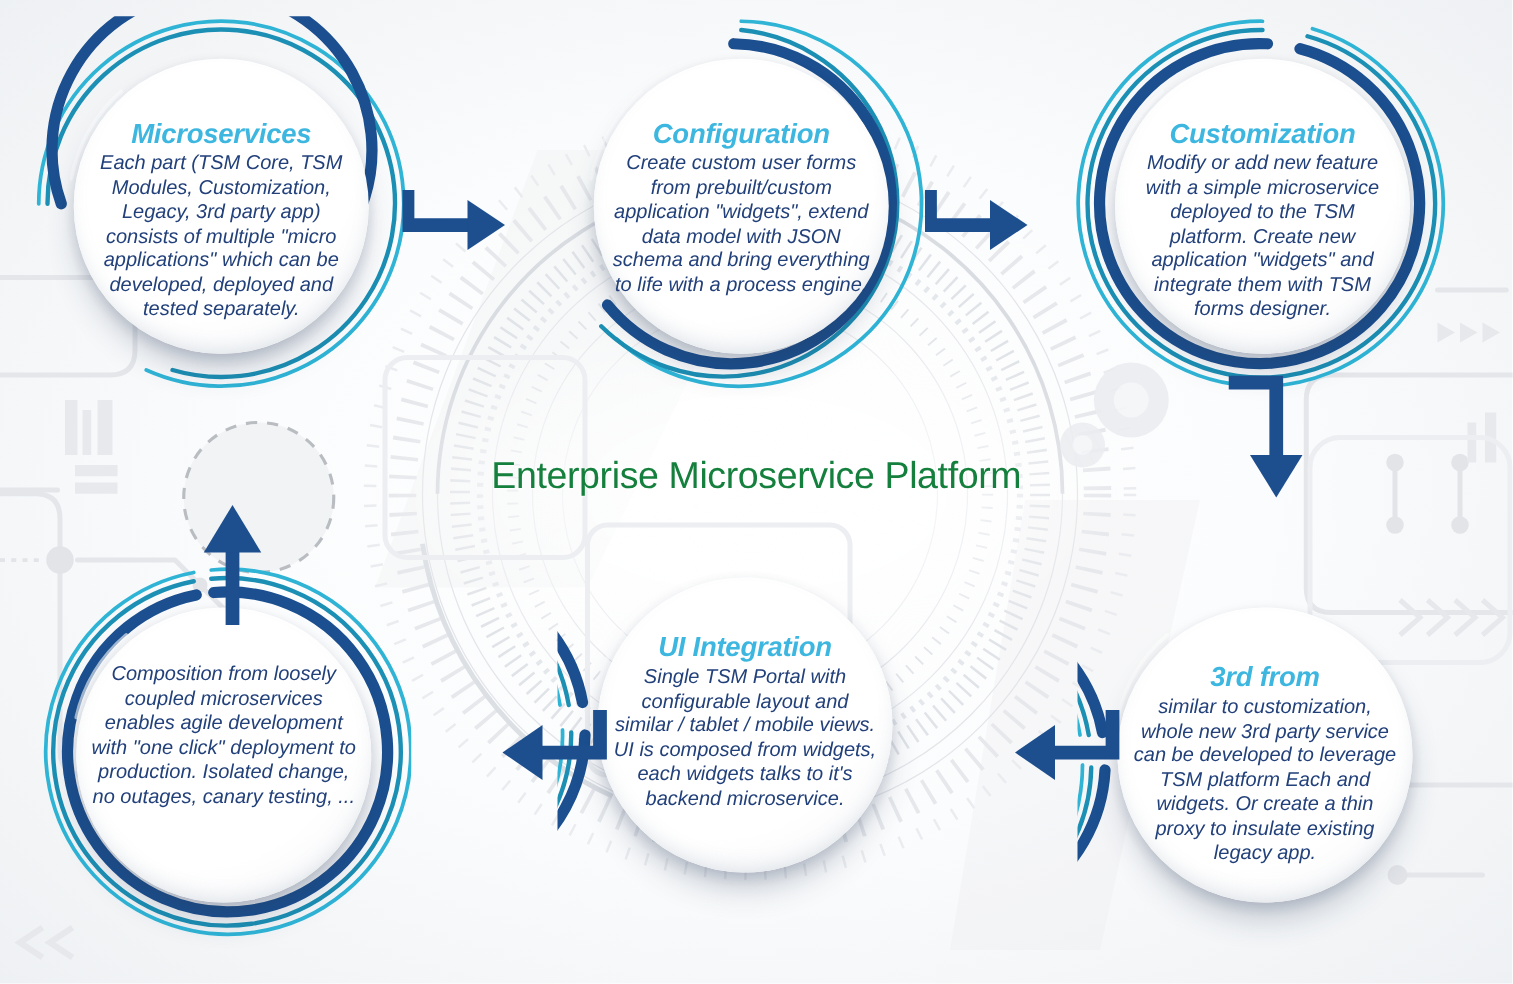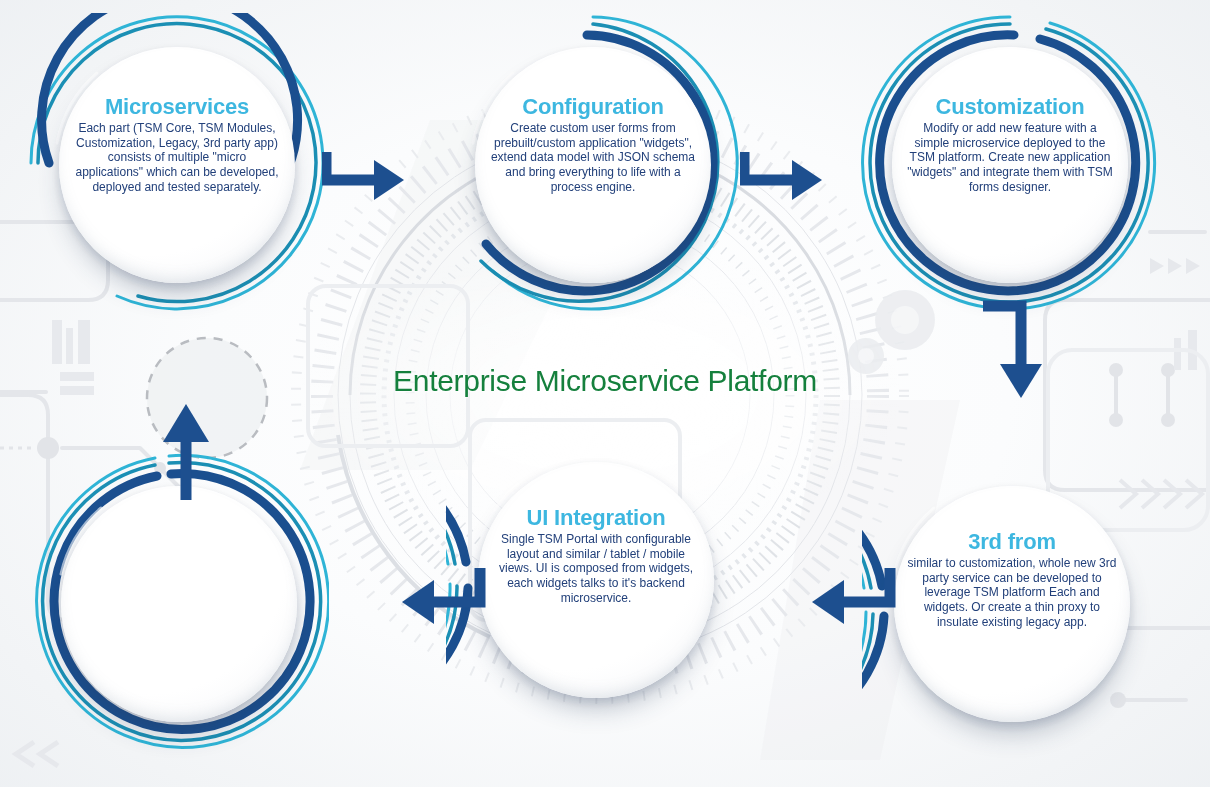--- a/index.html
+++ b/index.html
@@ -23,39 +23,39 @@
   .node .ring-svg{position:absolute;left:0;top:0;}
   .disc{
     position:absolute;border-radius:50%;
     background:
       radial-gradient(circle at 38% 30%, #ffffff 0%, #ffffff 62%, #f7f8fa 86%, #eef0f3 100%);
     box-shadow:
       0 16px 26px -6px rgba(40,60,90,0.30),
       0 4px 10px rgba(40,60,90,0.14),
       inset 0 -8px 16px -6px rgba(120,135,155,0.22);
     display:flex;flex-direction:column;align-items:center;justify-content:flex-start;
-    text-align:center;box-sizing:border-box;
+    text-align:center;box-sizing:border-box;font-style:italic;
   }
   .disc .title{
     color:#3db7e0;font-weight:bold;letter-spacing:-0.2px;
     line-height:1.05;margin:0 0 3px 0;white-space:nowrap;
   }
   .disc .body{
     color:#22407a;line-height:1.22;margin:0;
   }
 
   
   .n-top{width:300px;height:300px;}
   .n-bot{width:300px;height:300px;}
 
   .disc-top{left:32px;top:34px;width:236px;height:236px;padding:48px 14px 0 14px;}
   .disc-bot{left:32px;top:34px;width:236px;height:236px;padding:44px 12px 0 12px;}
 
   .title-t{font-size:22px;}
-  .body-t{font-size:12px;}
+  .body-t{font-size:16px;}
 
   
   .arrow{position:absolute;}
 
   
   #center-title{
     position:absolute;left:0;right:0;top:364px;text-align:center;
     font-size:30px;font-weight:400;color:#15803d;
     font-family:"Liberation Sans", sans-serif;
     letter-spacing:-0.3px;
@@ -265,20 +265,21 @@
   <div class="node n-bot" style="left:29px;top:452px;">
     <svg class="ring-svg" width="300" height="300" viewBox="0 0 300 300">
       <g fill="none" stroke-linecap="round">
         <path d="M150 150 m-10 -146 a146 146 0 1 1 -14 2" stroke="#2fb4d6" stroke-width="3"></path>
         <path d="M150 150 m-10 -139 a139 139 0 1 1 -14 2" stroke="#1b8fb4" stroke-width="3.5"></path>
         <path d="M150 150 m-8 -128 a128 128 0 1 1 -14 2" stroke="#1b4f8f" stroke-width="9"></path>
         <path d="M150 150 m-118 -28 a122 122 0 0 1 40 -66" stroke="#ffffff" stroke-width="3" opacity="0.6"></path>
       </g>
     </svg>
     <div class="disc disc-bot">
+      <div class="body body-t">Composition from loosely coupled microservices enables agile development with "one click" deployment to production. Isolated change, no outages, canary testing, ...</div>
     </div>
   </div>
 
   <svg class="arrow" style="left:322px;top:144px;" width="86" height="70" viewBox="0 0 86 70">
     <g fill="none" stroke="#1d4f8f" stroke-width="11" stroke-linejoin="miter">
       <polyline points="4,8 4,36 60,36"></polyline>
     </g>
     <polygon points="52,16 82,36 52,56" fill="#1d4f8f"></polygon>
   </svg>
 

